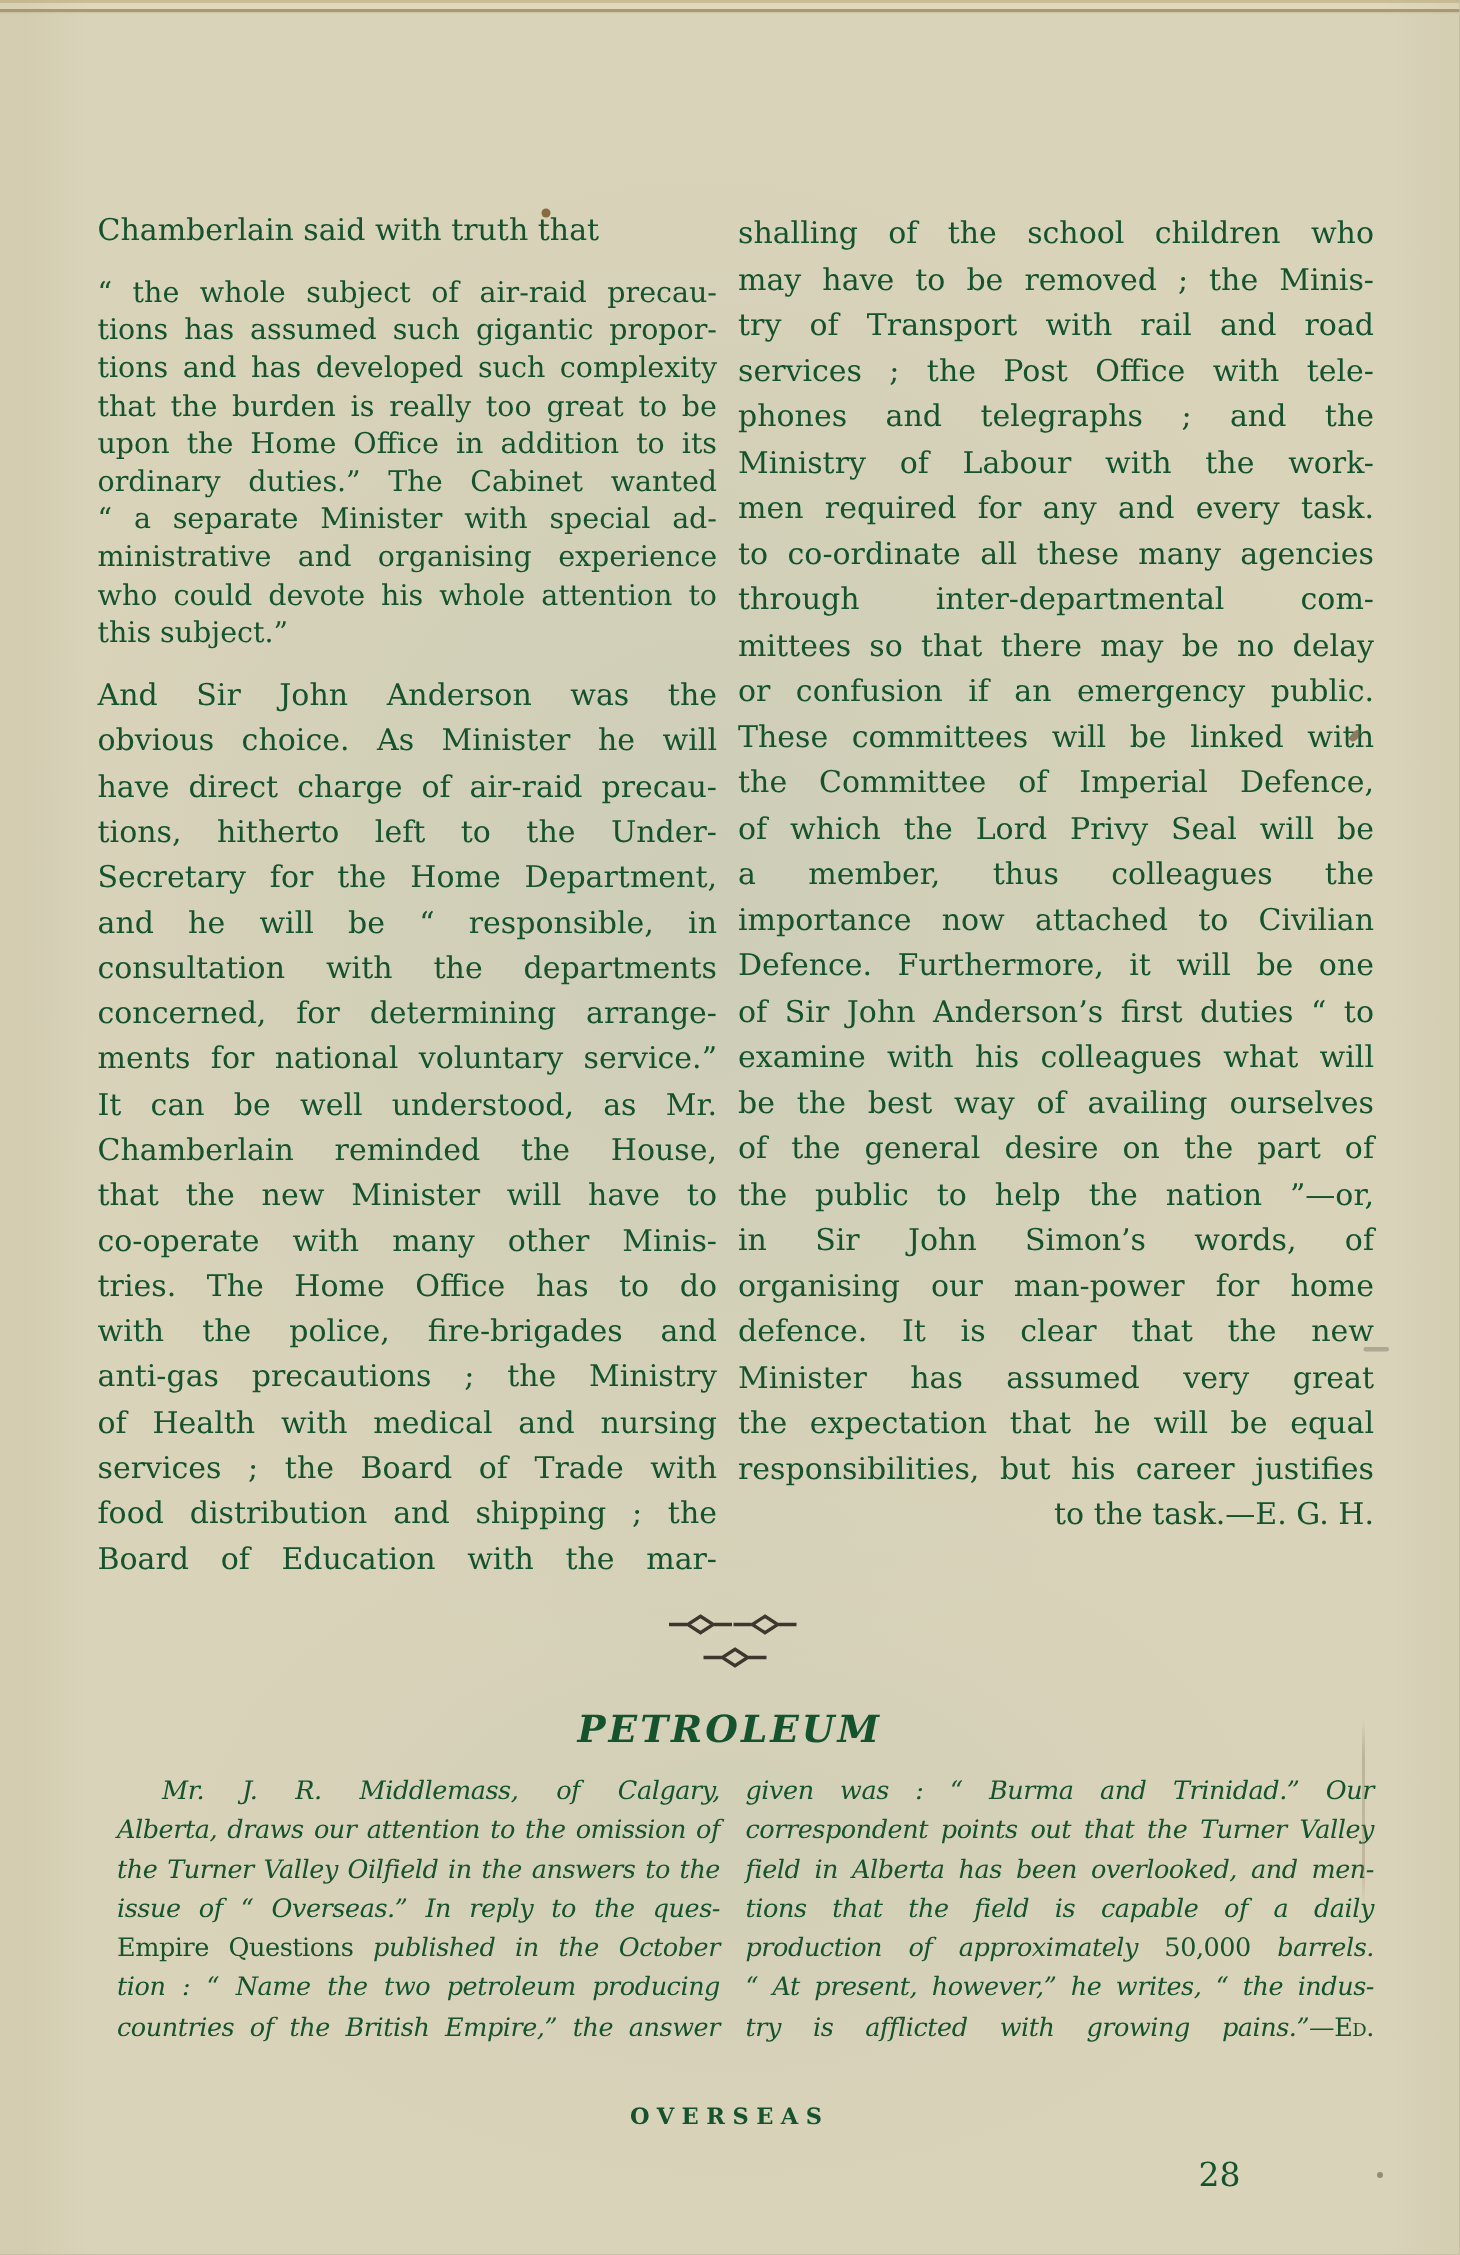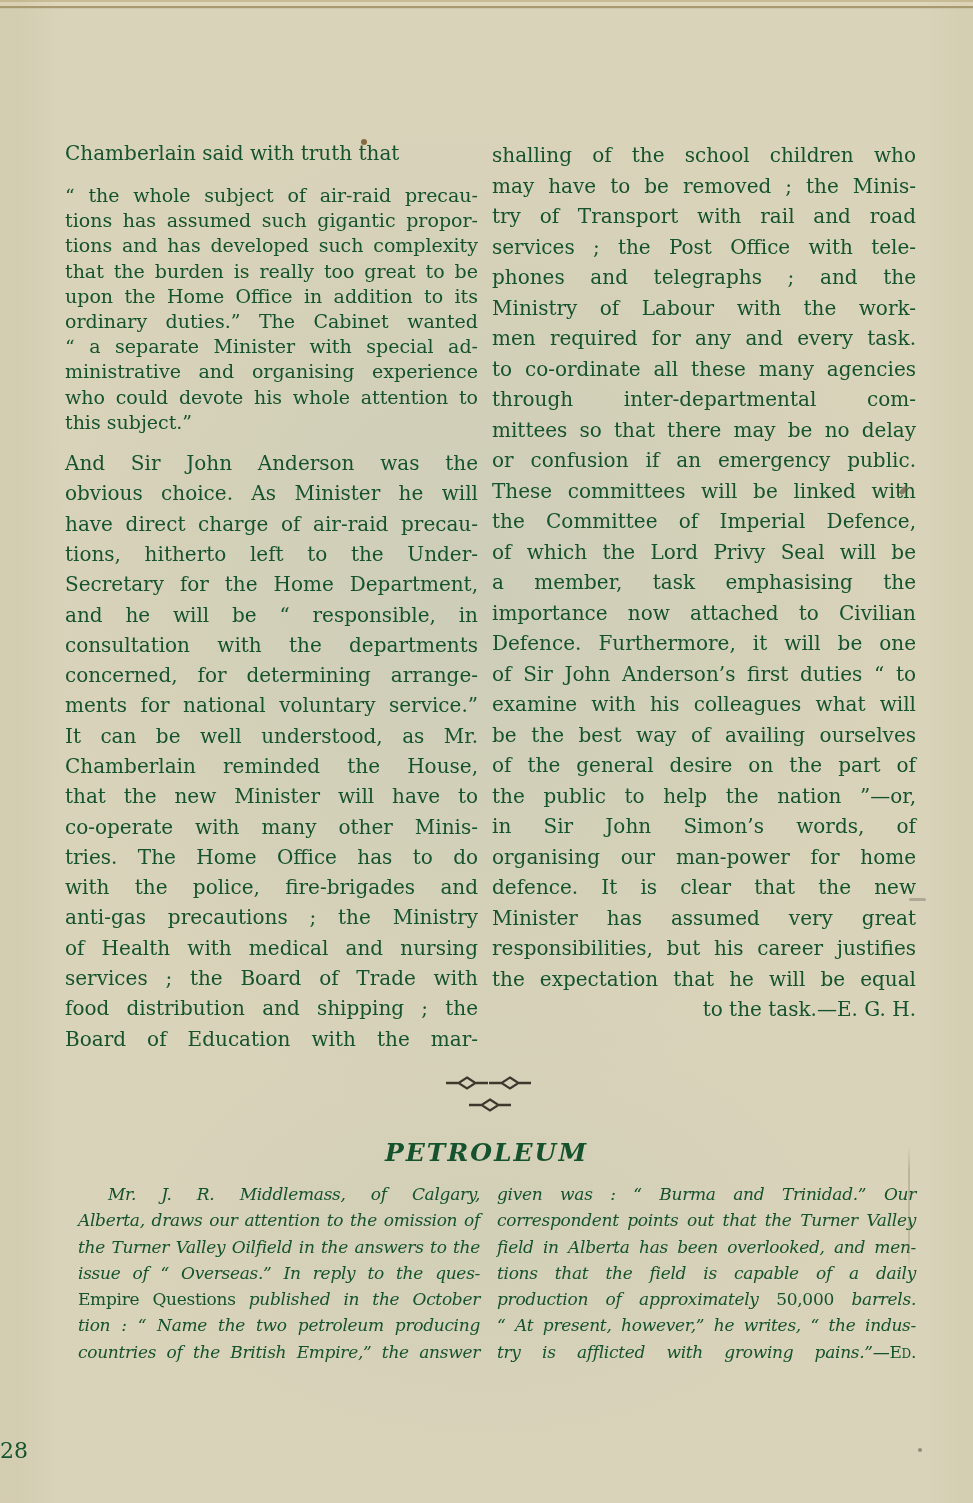--- a/index.html
+++ b/index.html
@@ -49,21 +49,21 @@
   .pcol{font-style:italic;font-size:17px;line-height:26.3px;letter-spacing:-0.3px;}
   .pcol .tline{text-align:justify;text-align-last:justify;-moz-text-align-last:justify;}
   .pcol-left{width:402px;}
   .pcol-right{width:419px;}
   
   .footer-mag{
     position:absolute;left:0;top:1402px;width:973px;text-align:center;
     font-size:15px;font-weight:bold;letter-spacing:5px;
   }
   .footer-page{
-    position:absolute;left:0;top:1438px;width:827px;text-align:left;font-size:22px;
+    position:absolute;left:0;top:1438px;width:827px;text-align:right;font-size:22px;
   }
   
   .speck-dot{position:absolute;left:361px;top:139px;width:6px;height:6px;border-radius:50%;
     background:#7d5f33;opacity:.9;}
   .speck-comma{position:absolute;left:901px;top:486px;width:5px;height:9px;
     background:#6f5f46;border-radius:50% 50% 60% 0;transform:rotate(38deg);opacity:.75;}
   .speck-dash{position:absolute;left:909px;top:898px;width:17px;height:3px;border-radius:2px;
     background:rgba(100,98,90,.38);}
   .speck-tiny{position:absolute;left:918px;top:1448px;width:4px;height:4px;border-radius:50%;
     background:rgba(90,84,66,.55);}
@@ -124,34 +124,34 @@
           <div class="tline">phones and telegraphs ;  and the</div>
           <div class="tline">Ministry of Labour with the work-</div>
           <div class="tline">men required for any and every task.</div>
           <div class="tline">to co-ordinate all these many agencies</div>
           <div class="tline">through inter-departmental com-</div>
           <div class="tline">mittees so that there may be no delay</div>
           <div class="tline">or confusion if an emergency public.</div>
           <div class="tline">These committees will be linked with</div>
           <div class="tline">the Committee of Imperial Defence,</div>
           <div class="tline">of which the Lord Privy Seal will be</div>
-          <div class="tline">a member, task emphasising the</div>
+          <div class="tline">a member, thus colleagues the</div>
           <div class="tline">importance now attached to Civilian</div>
           <div class="tline">Defence.  Furthermore, it will be one</div>
           <div class="tline">of Sir John Anderson’s first duties “ to</div>
           <div class="tline">examine with his colleagues what will</div>
           <div class="tline">be the best way of availing ourselves</div>
           <div class="tline">of the general desire on the part of</div>
           <div class="tline">the public to help the nation ”—or,</div>
           <div class="tline">in Sir John Simon’s words, of</div>
           <div class="tline">organising our man-power for home</div>
           <div class="tline">defence.  It is clear that the new</div>
           <div class="tline">Minister has assumed very great</div>
+          <div class="tline">the expectation that he will be equal</div>
           <div class="tline">responsibilities, but his career justifies</div>
-          <div class="tline">the expectation that he will be equal</div>
           <div class="tline split">
             <span>to the task.</span>
             <span>—E. G. H.</span>
           </div>
         </div>
     </div>
   </section>
 
   <svg class="fleuron" style="left:445px;top:1076px" width="44" height="14" viewBox="0 0 44 14">
     <path d="M1 7 H13 M31 7 H43" stroke="#3d382e" stroke-width="2.4" fill="none"></path>
@@ -182,20 +182,21 @@
         <div class="tline">given was :  “ Burma and Trinidad.”  Our</div>
         <div class="tline">correspondent points out that the Turner Valley</div>
         <div class="tline">field in Alberta has been overlooked, and men-</div>
         <div class="tline">tions that the field is capable of a daily</div>
         <div class="tline"><span>production of approximately </span><span class="up">50,000 </span><span>barrels.</span></div>
         <div class="tline">“ At present, however,” he writes, “ the indus-</div>
         <div class="tline endline"><span>try is afflicted with growing pains.”—</span><span class="up sc">Ed.</span></div>
       </div>
   </section>
 
+  <div class="footer-mag">OVERSEAS</div>
   <div class="footer-page">28</div>
 
   <div class="speck-dot"></div>
   <div class="speck-comma"></div>
   <div class="speck-dash"></div>
   <div class="speck-tiny"></div>
   <div class="crease"></div>
 </div>
 
 </body></html>

